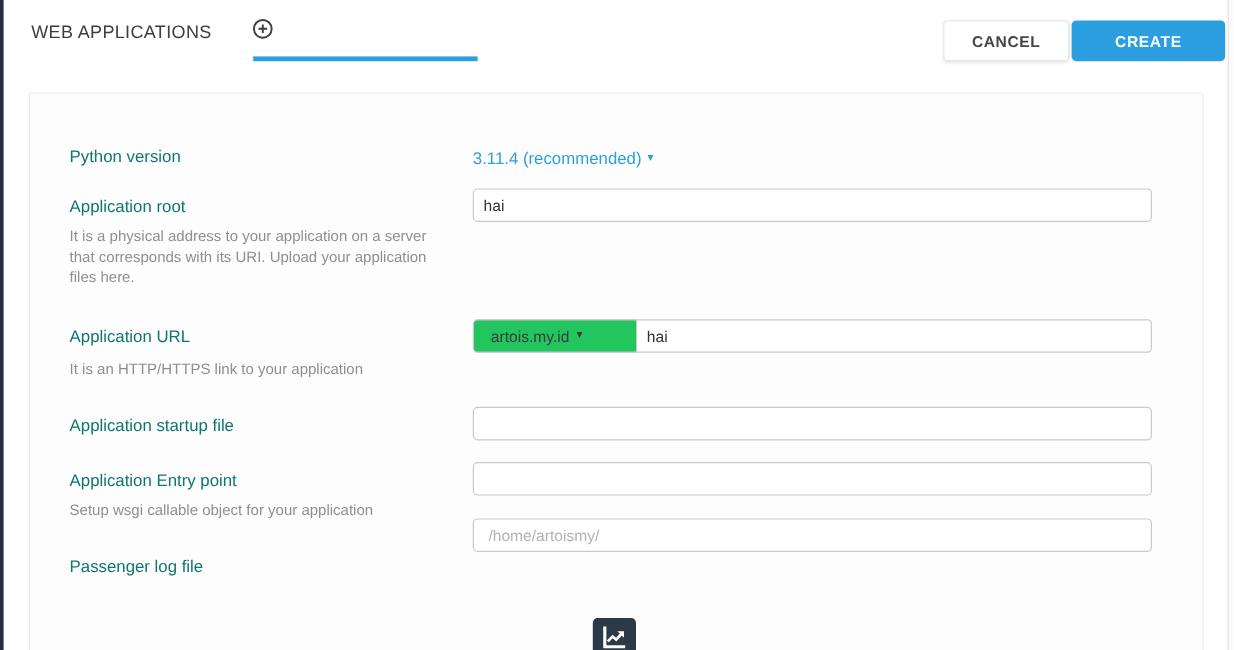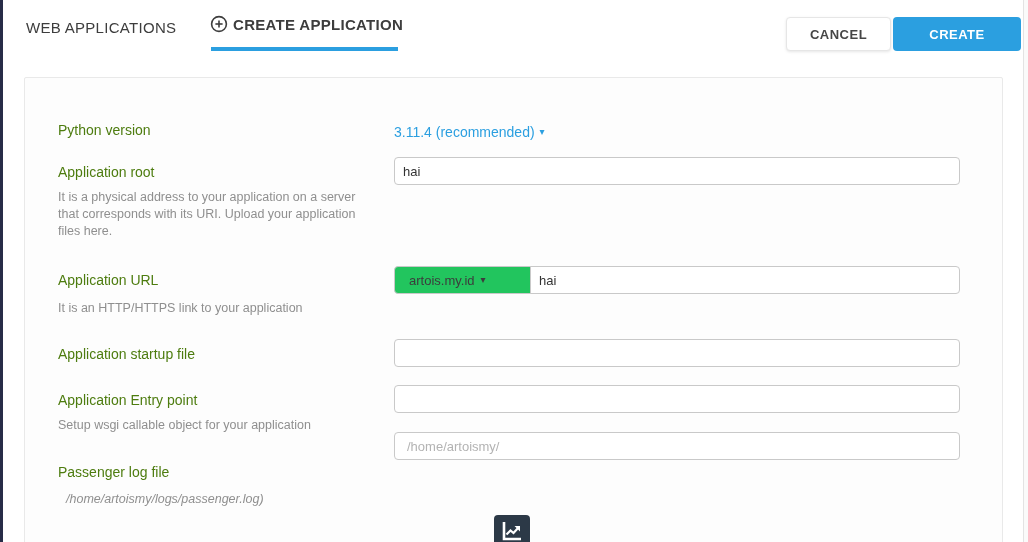--- a/index.html
+++ b/index.html
@@ -52,21 +52,21 @@
     background:var(--accent,#2b9fe0); color:#ffffff; border:none;
   }
   
   .panel {
     position:absolute; left:24px; top:77px; width:979px; height:480px;
     background:#fdfdfd; border:1px solid #e9e9e9; border-radius:2px;
   }
   
   .field-label {
     position:absolute; left:58px;
-    font-size:14px; color:#4d7c0f; line-height:16px;
+    font-size:14px; color:#0f766e; line-height:16px;
   }
   .help {
     position:absolute; left:58px;
     font-size:12.5px; color:#8f8f8f; line-height:17px;
   }
   .help .italic { font-style:italic; display:block; margin-left:8px; }
   .text-input {
     position:absolute; height:28px;
     border:1px solid #c9c9c9; border-radius:4px;
     background:#ffffff; color:#333333;
@@ -105,21 +105,20 @@
 <div class="page-title">WEB APPLICATIONS</div>
 
 <div class="create-tab">
   <span>
     <svg width="18" height="18" viewBox="0 0 18 18">
       <circle cx="9" cy="9" r="7.4" fill="none" stroke="#3d3d3d" stroke-width="1.6"></circle>
       <line x1="9" y1="5.4" x2="9" y2="12.6" stroke="#3d3d3d" stroke-width="1.6"></line>
       <line x1="5.4" y1="9" x2="12.6" y2="9" stroke="#3d3d3d" stroke-width="1.6"></line>
     </svg>
   </span>
-  <span>CREATE APPLICATION</span>
 </div>
 <div class="tab-underline"></div>
 
 <button class="btn btn-cancel">CANCEL</button>
 <button class="btn btn-create">CREATE</button>
 
 <div class="panel"></div>
 
 <div class="field-label" style="top:122px;">Python version</div>
 <div class="version-link">
@@ -142,21 +141,20 @@
 <div class="field-label" style="top:346px;">Application startup file</div>
 <input class="text-input" style="left: 394px; top: 339px; width: 566px;" type="text" value="">
 
 <div class="field-label" style="top:392px;">Application Entry point</div>
 <input class="text-input" style="left: 394px; top: 385px; width: 566px;" type="text" value="">
 <div class="help" style="top:417px;">Setup wsgi callable object for your application</div>
 
 <div class="field-label" style="top:464px;">Passenger log file</div>
 <input class="text-input" style="left: 394px; top: 432px; width: 566px; padding-left: 12px;" type="text" placeholder="/home/artoismy/">
 <div class="help" style="top:491px; width:345px;">
-  <span class="italic">/home/artoismy/logs/passenger.log)</span>
 </div>
 
 <button class="stats-button">
   <span>
     <svg width="24" height="24" viewBox="0 0 24 24">
       <path d="M4 3 V20 H21" fill="none" stroke="#ffffff" stroke-width="2.6"></path>
       <path d="M6.5 15.5 L10.5 11.5 L13.5 14 L18.5 8.5" fill="none" stroke="#ffffff" stroke-width="2.2"></path>
       <path d="M14.5 7 H20 V12.5 Z" fill="#ffffff"></path>
     </svg>
   </span>

